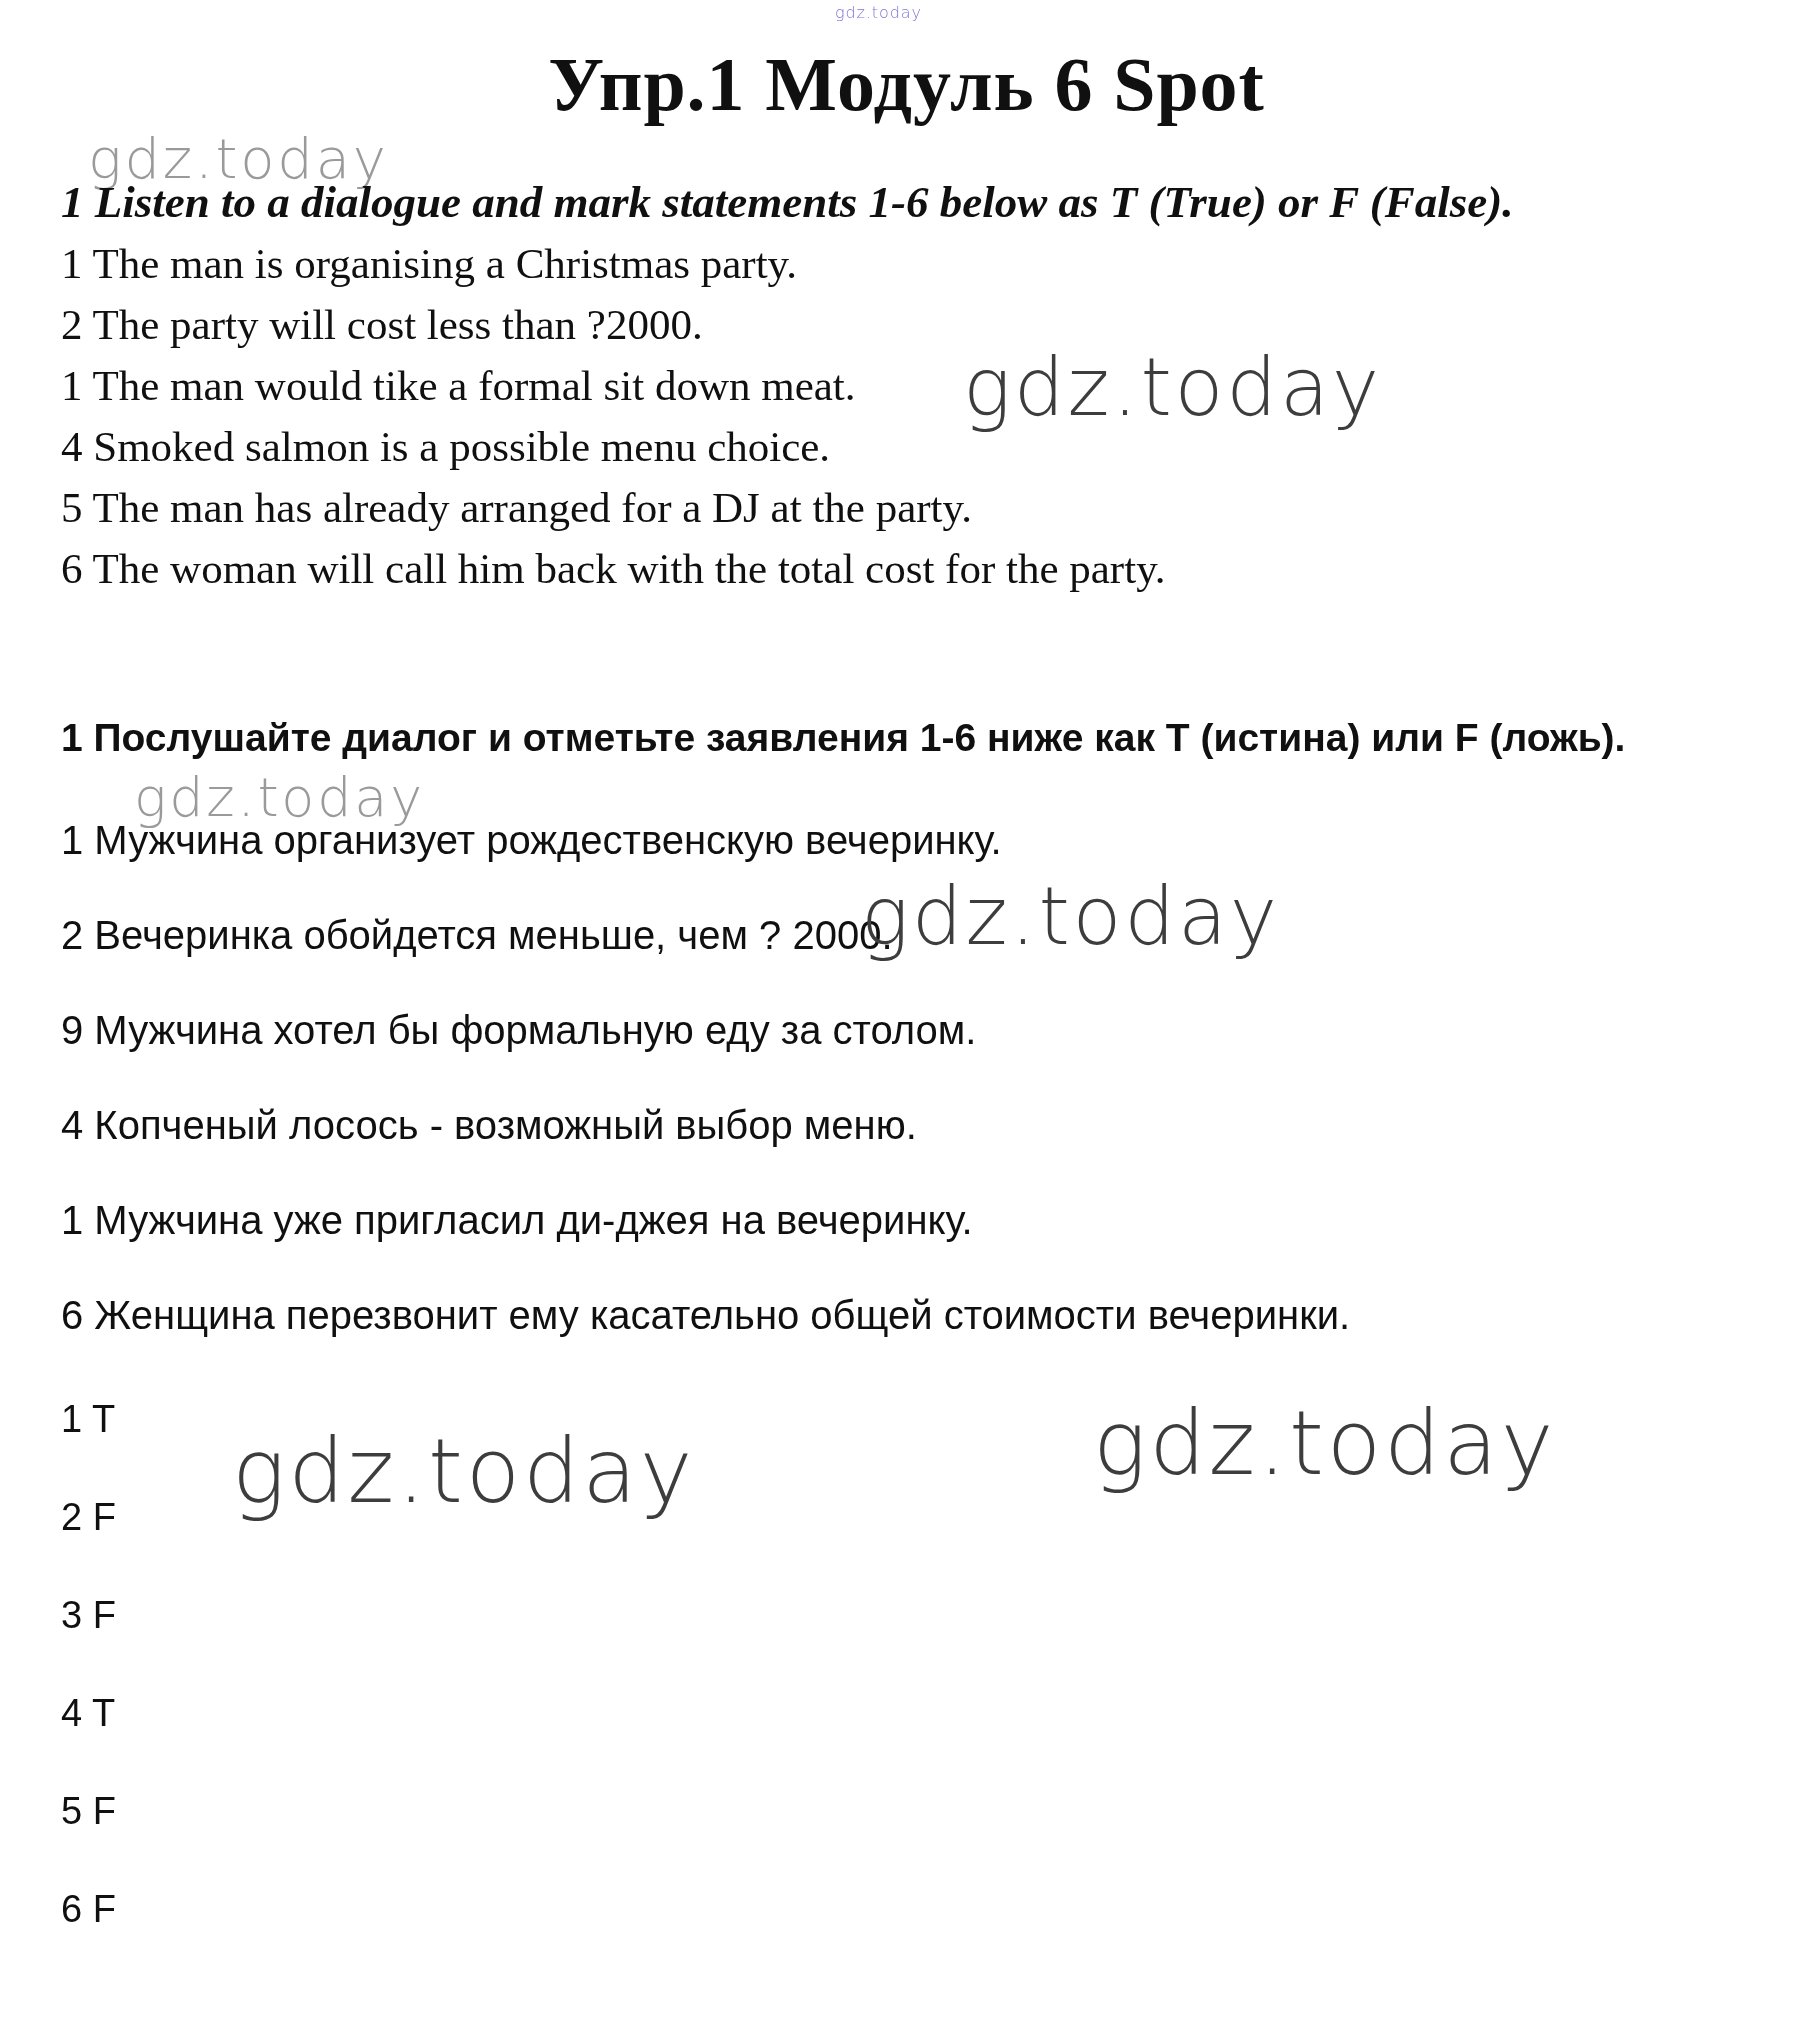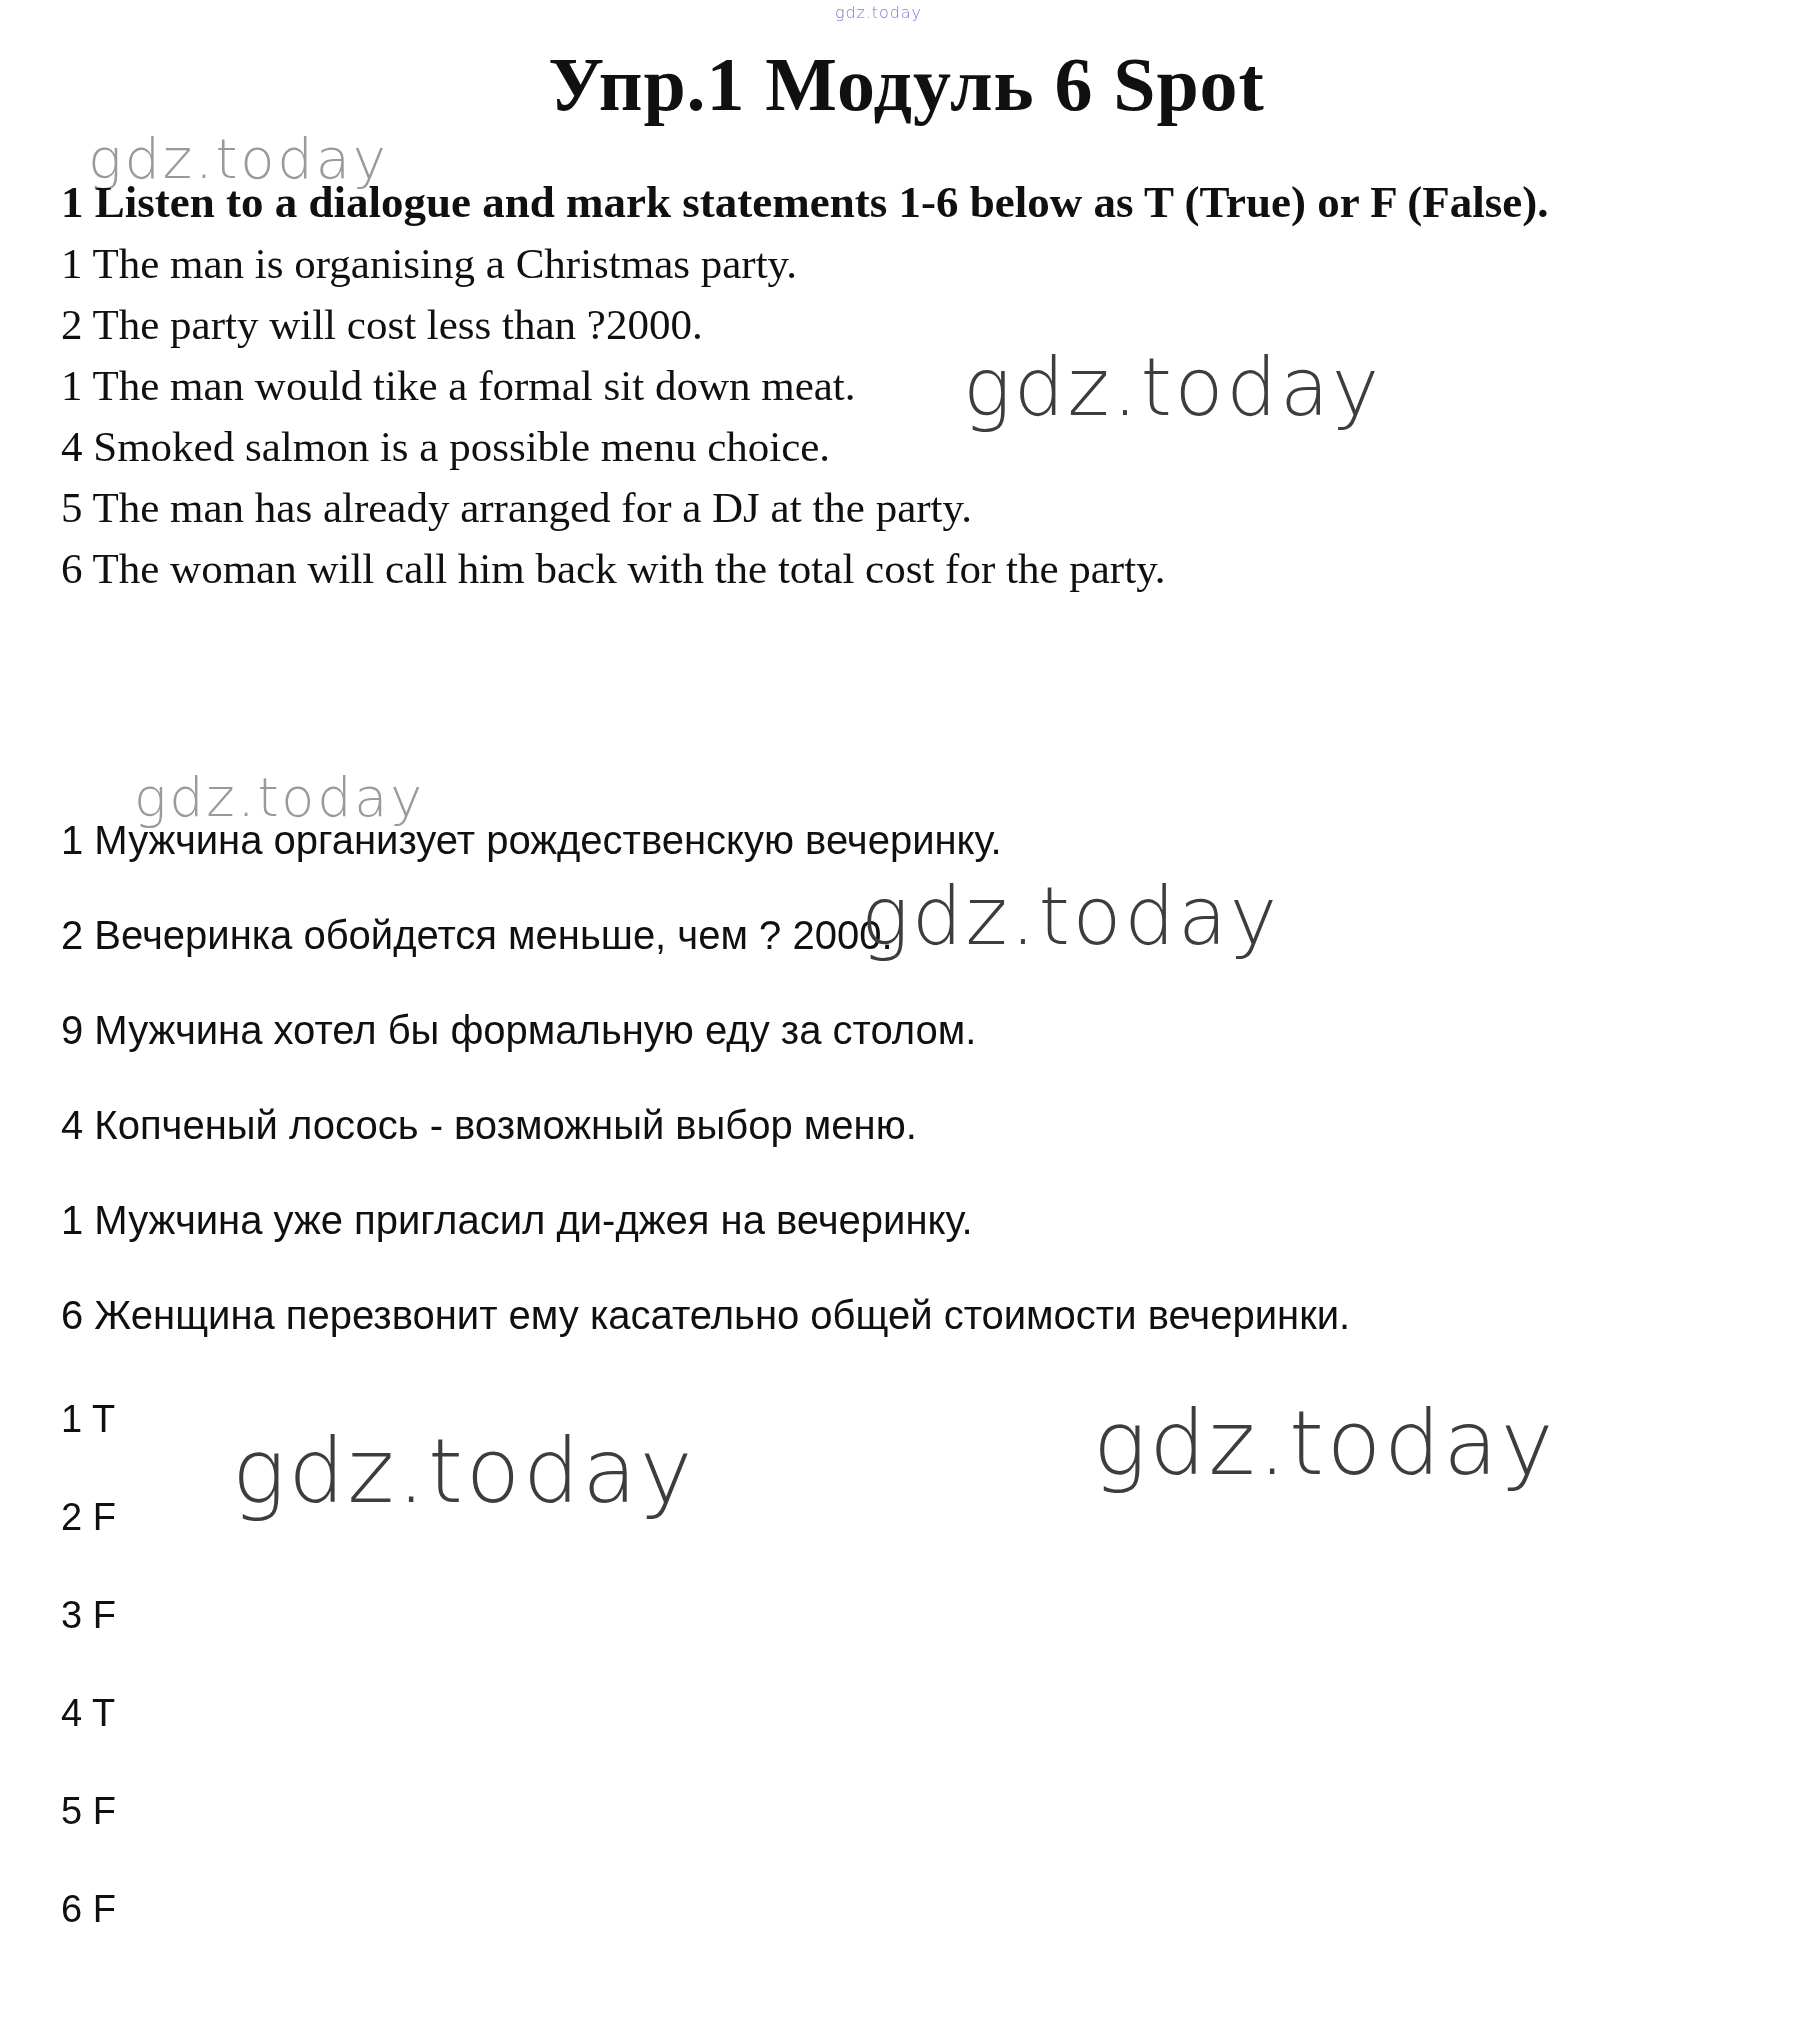--- a/index.html
+++ b/index.html
@@ -61,20 +61,21 @@
     left: 61px;
     top: 172px;
     width: 1707px;
     font-size: 43px;
     line-height: 61px;
   }
   .en-heading {
     font-weight: 700;
     font-size: 45px;
     line-height: 61px;
+    font-style: italic;
   }
   .en-item { line-height: 61px; }
 
   
   .ru-heading {
     position: absolute;
     left: 61px;
     top: 716px;
     width: 1670px;
     font-family: "Liberation Sans", sans-serif;
@@ -123,20 +124,21 @@
     <div class="en-item">1 The man is organising a Christmas party.</div>
     <div class="en-item">2 The party will cost less than ?2000.</div>
     <div class="en-item">1 The man would tike a formal sit down meat.</div>
     <div class="en-item">4 Smoked salmon is a possible menu choice.</div>
     <div class="en-item">5 The man has already arranged for a DJ at the party.</div>
     <div class="en-item">6 The woman will call him back with the total cost for the party.</div>
   </div>
 
   <div class="wm wm-b">gdz.today</div>
 
+  <div class="ru-heading">1 Послушайте диалог и отметьте заявления 1-6 ниже как T (истина) или F (ложь).</div>
 
   <div class="wm wm-c">gdz.today</div>
 
   <div class="ru-items">
     <div class="ru-item">1 Мужчина организует рождественскую вечеринку.</div>
     <div class="ru-item">2 Вечеринка обойдется меньше, чем ? 2000.</div>
     <div class="ru-item">9 Мужчина хотел бы формальную еду за столом.</div>
     <div class="ru-item">4 Копченый лосось - возможный выбор меню.</div>
     <div class="ru-item">1 Мужчина уже пригласил ди-джея на вечеринку.</div>
     <div class="ru-item">6 Женщина перезвонит ему касательно общей стоимости вечеринки.</div>

